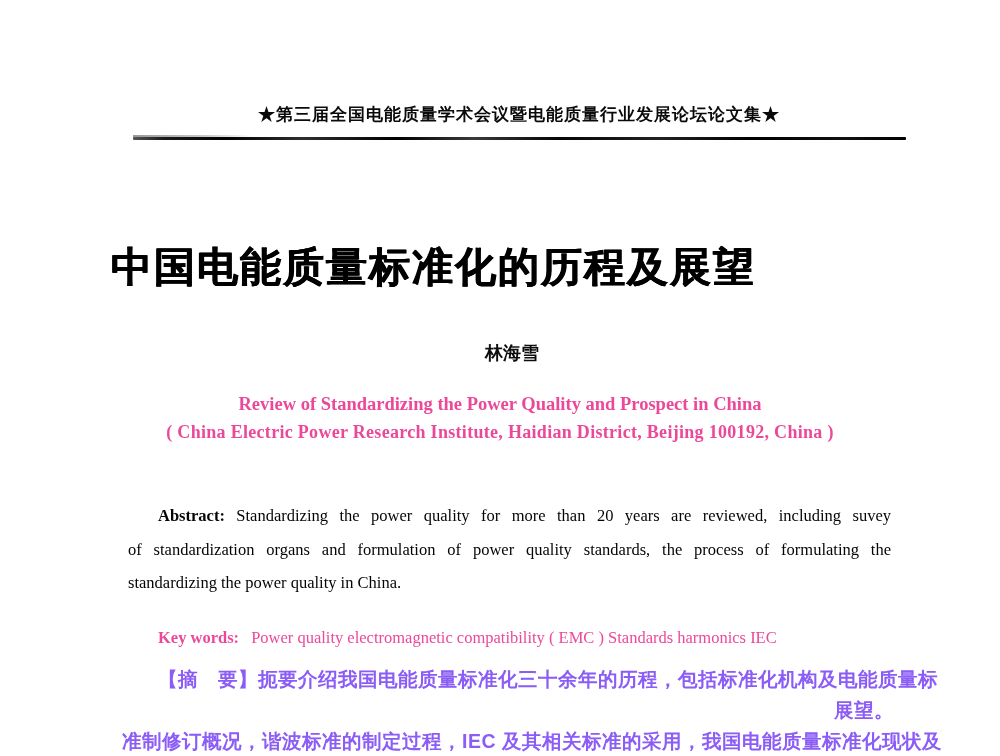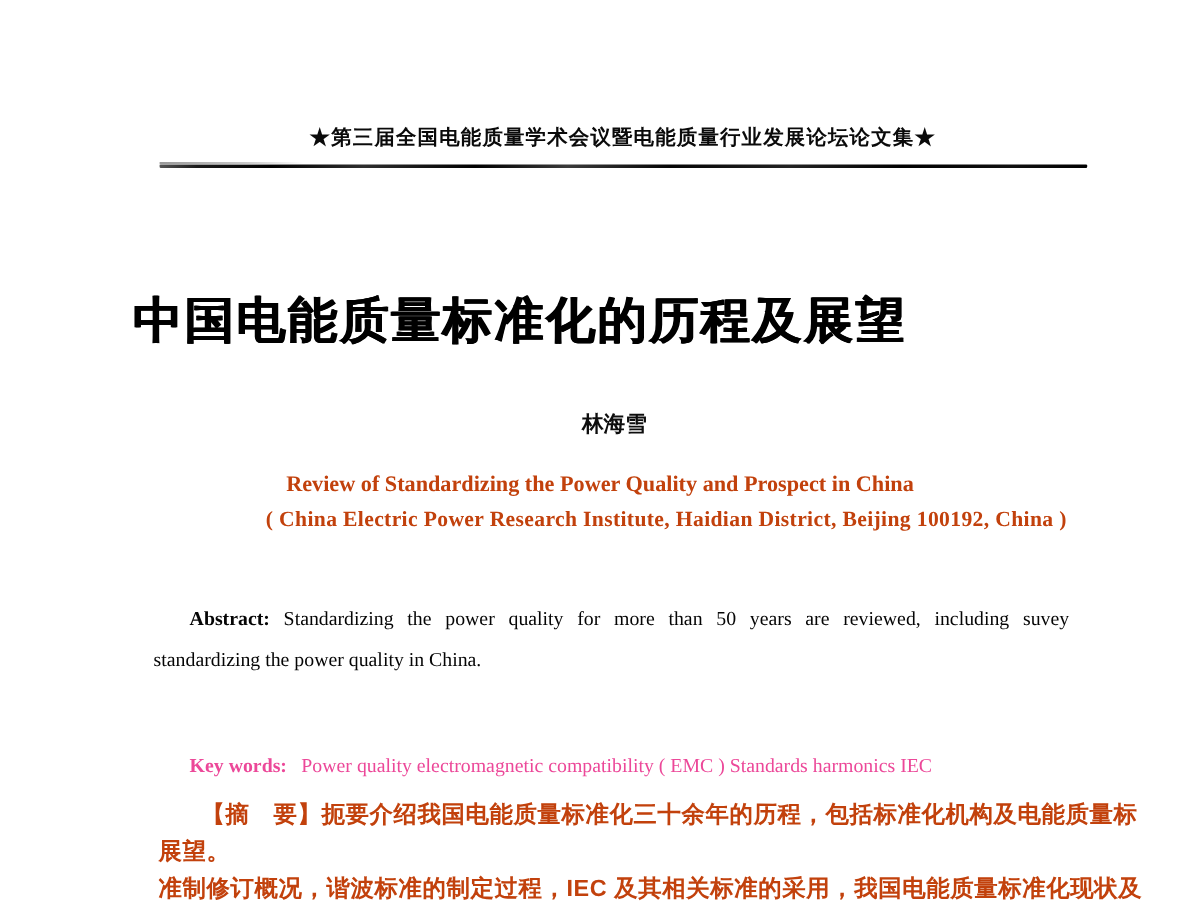--- a/index.html
+++ b/index.html
@@ -84,25 +84,25 @@
 
   
   .en-block {
     position: absolute;
     top: 390px;
     left: 111px;
     width: 778px;
     text-align: center;
     font-family: "Liberation Serif", serif;
     font-weight: bold;
-    color: #c2410c;
+    color: #ec4899;
   }
   .en-title   { font-size: 18.5px; line-height: 28px; white-space: nowrap; }
   .en-author  { font-size: 18px;   line-height: 28px; white-space: nowrap; }
-  .en-affil   { font-size: 18px;   line-height: 28px; white-space: nowrap; letter-spacing: 0.3px; text-align: right; }
+  .en-affil   { font-size: 18px;   line-height: 28px; white-space: nowrap; letter-spacing: 0.3px; }
 
   
   .abstract {
     position: absolute;
     top: 499px;
     left: 128px;
     width: 763px;
     font-family: "Liberation Serif", serif;
     font-size: 16.5px;
     color: #050505;
@@ -128,26 +128,27 @@
     text-indent: 30px;
     white-space: nowrap;
     color: #ec4899;
   }
   .keywords .sep { display: inline-block; width: 12px; }
 
   
   .abstract-cn {
     position: absolute;
     top: 664px;
-    left: 132px;
+    left: 122px;
     width: 772px;
     font-size: 19.5px;
     font-weight: bold;
-    color: #c2410c;
+    color: #8b5cf6;
     letter-spacing: 0.5px;
+    text-align: right;
   }
   .abstract-cn .line { line-height: 31px; white-space: nowrap; }
   .abstract-cn .line.first { text-indent: 36px; }
 </style>
 </head>
 <body>
 
 <div class="page">
 
   <div class="header-strip">★第三届全国电能质量学术会议暨电能质量行业发展论坛论文集★</div>
@@ -159,22 +160,23 @@
   <div class="author-cn">林海雪</div>
 
 
   <div class="en-block">
     <div class="en-title">Review of Standardizing the Power Quality and Prospect in China</div>
     <div class="en-affil">( China Electric Power Research Institute,  Haidian District,  Beijing 100192,  China )</div>
   </div>
 
   <div class="abstract">
     <div class="line first">
-      <span class="bold-label">Abstract:</span><span> Standardizing the power quality for more than 50 years are reviewed, including suvey</span>
+      <span class="bold-label">Abstract:</span><span> Standardizing the power quality for more than 20 years are reviewed, including suvey</span>
     </div>
+    <div class="line">of standardization organs and formulation of power quality standards,  the process of formulating the</div>
     <div class="line last">standardizing the power quality in China.</div>
   </div>
 
   <div class="keywords">
     <span class="bold-label">Key words:</span><span class="sep"></span><span>Power quality electromagnetic compatibility ( EMC ) Standards harmonics IEC</span>
   </div>
 
   <div class="abstract-cn">
     <div class="line first">
       <span class="bold-label">【摘　要】</span><span>扼要介绍我国电能质量标准化三十余年的历程，包括标准化机构及电能质量标</span>

